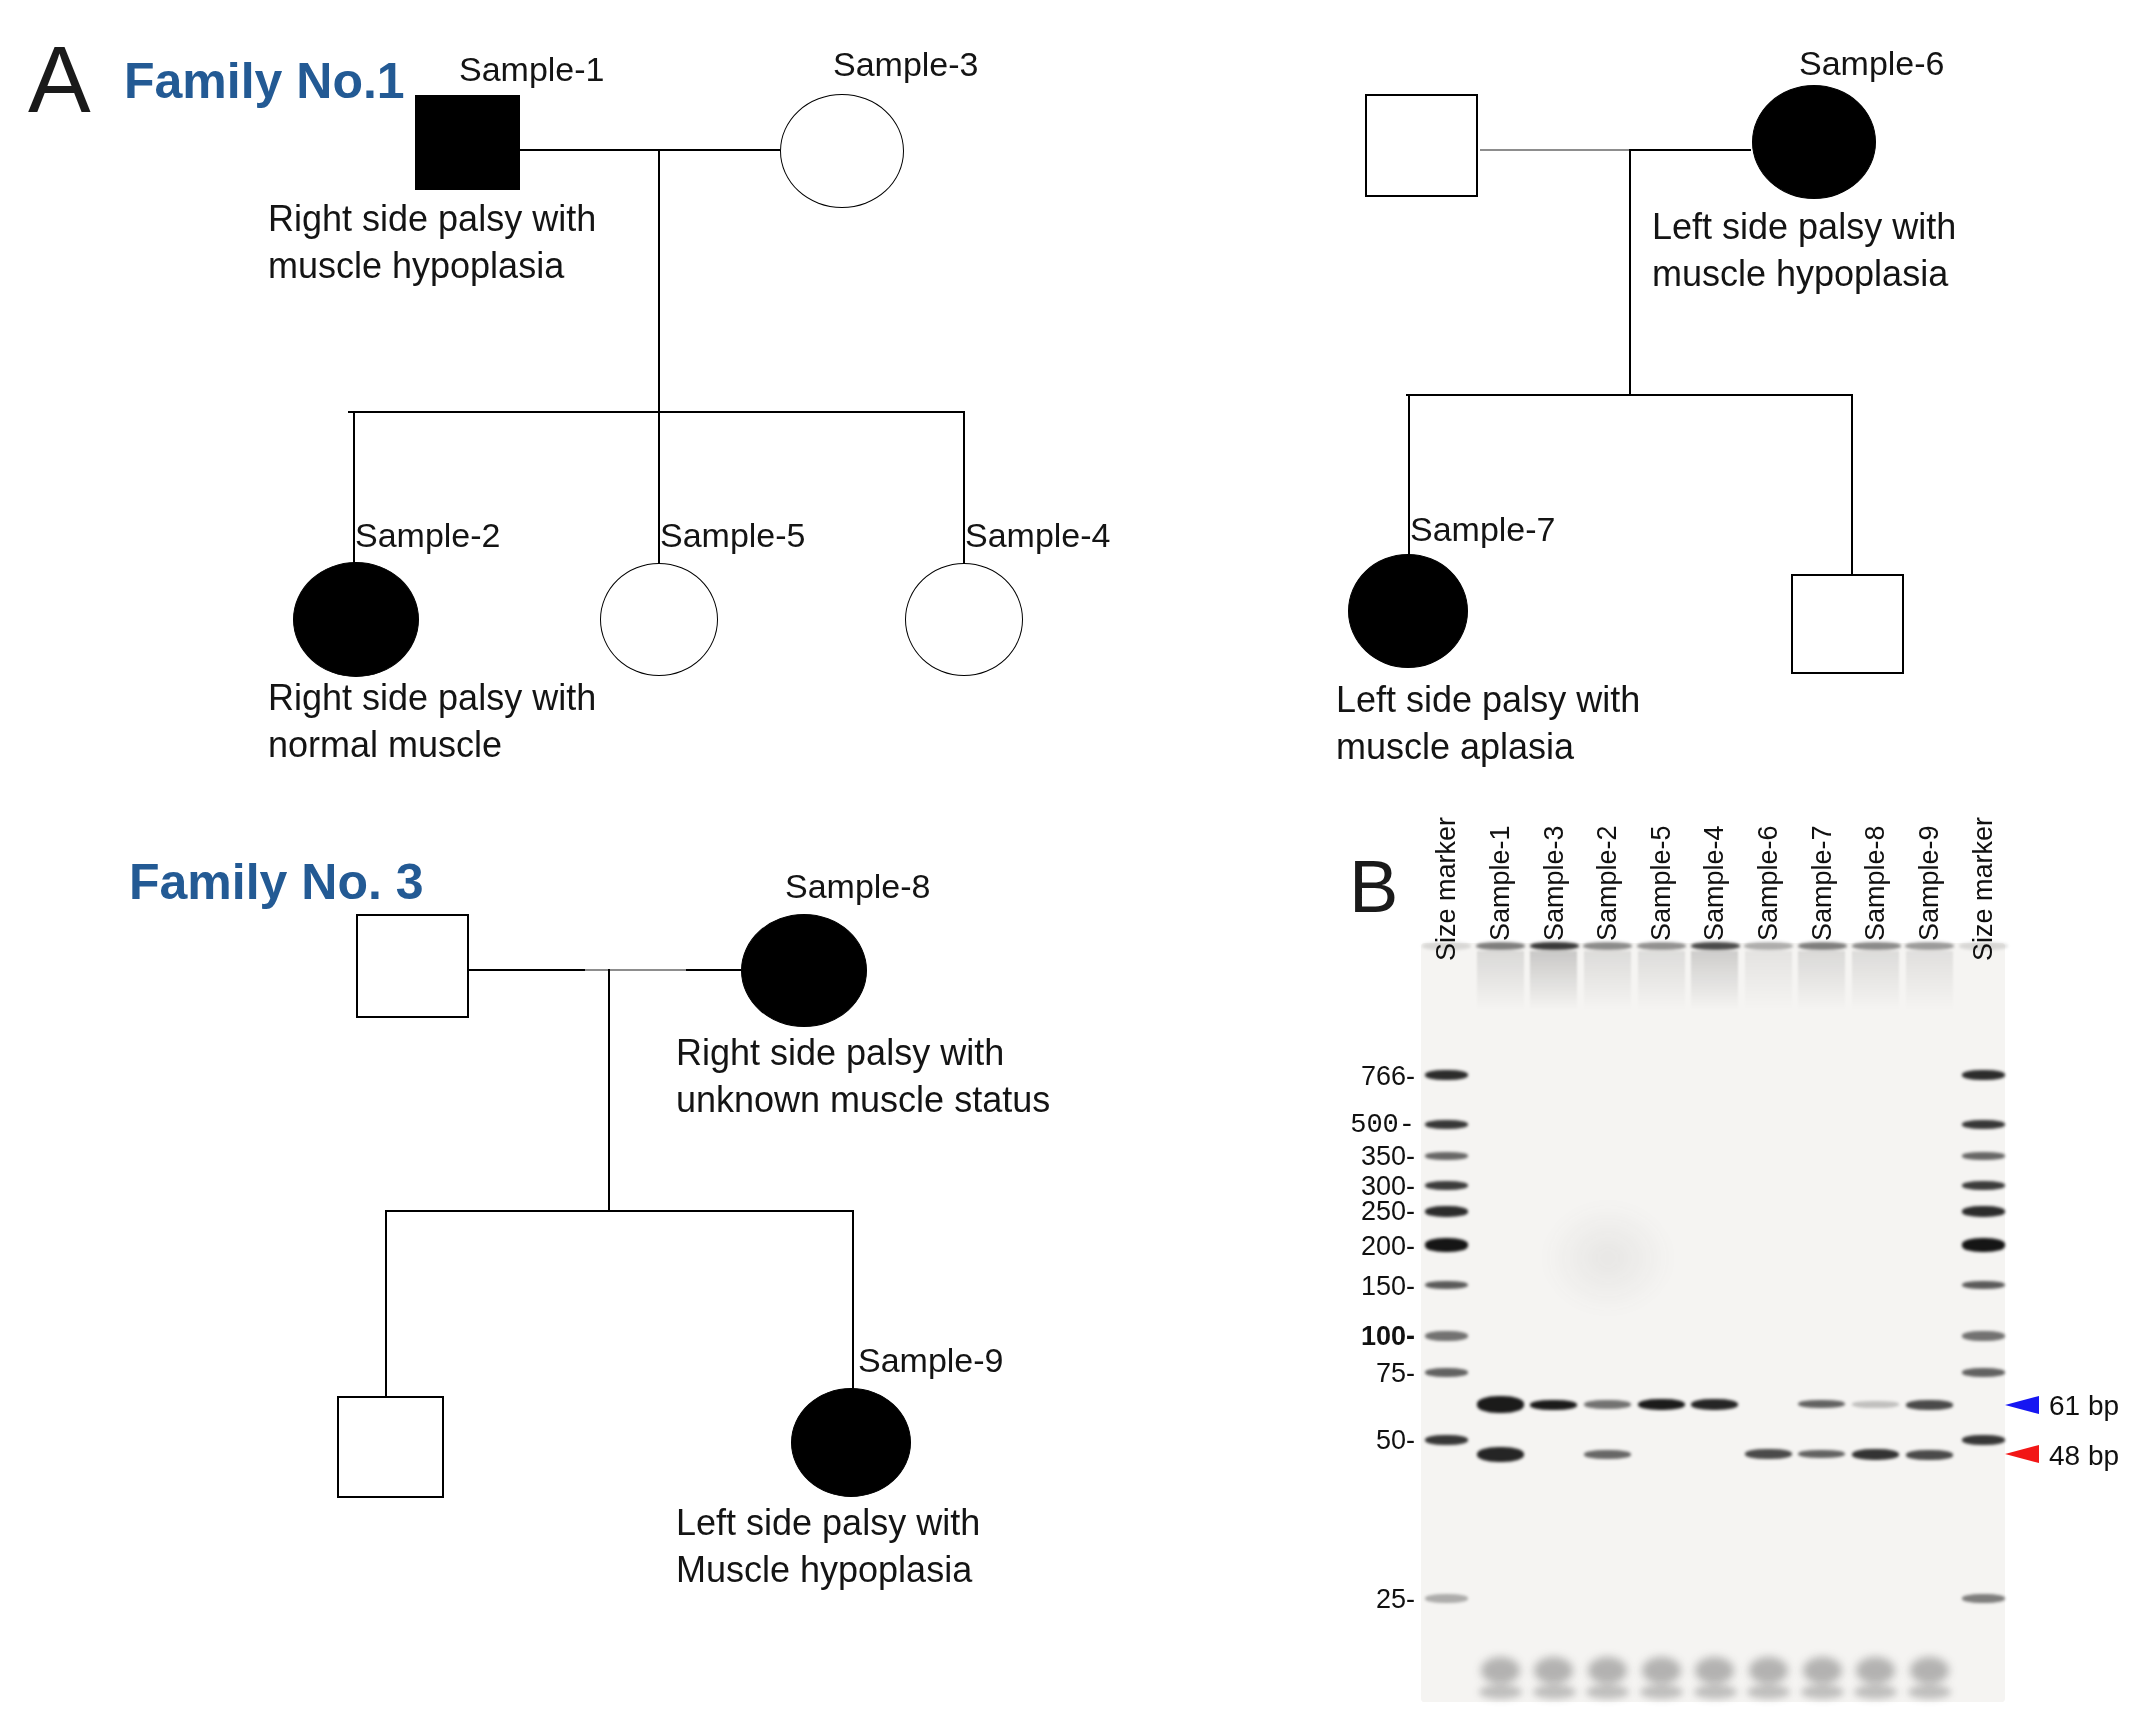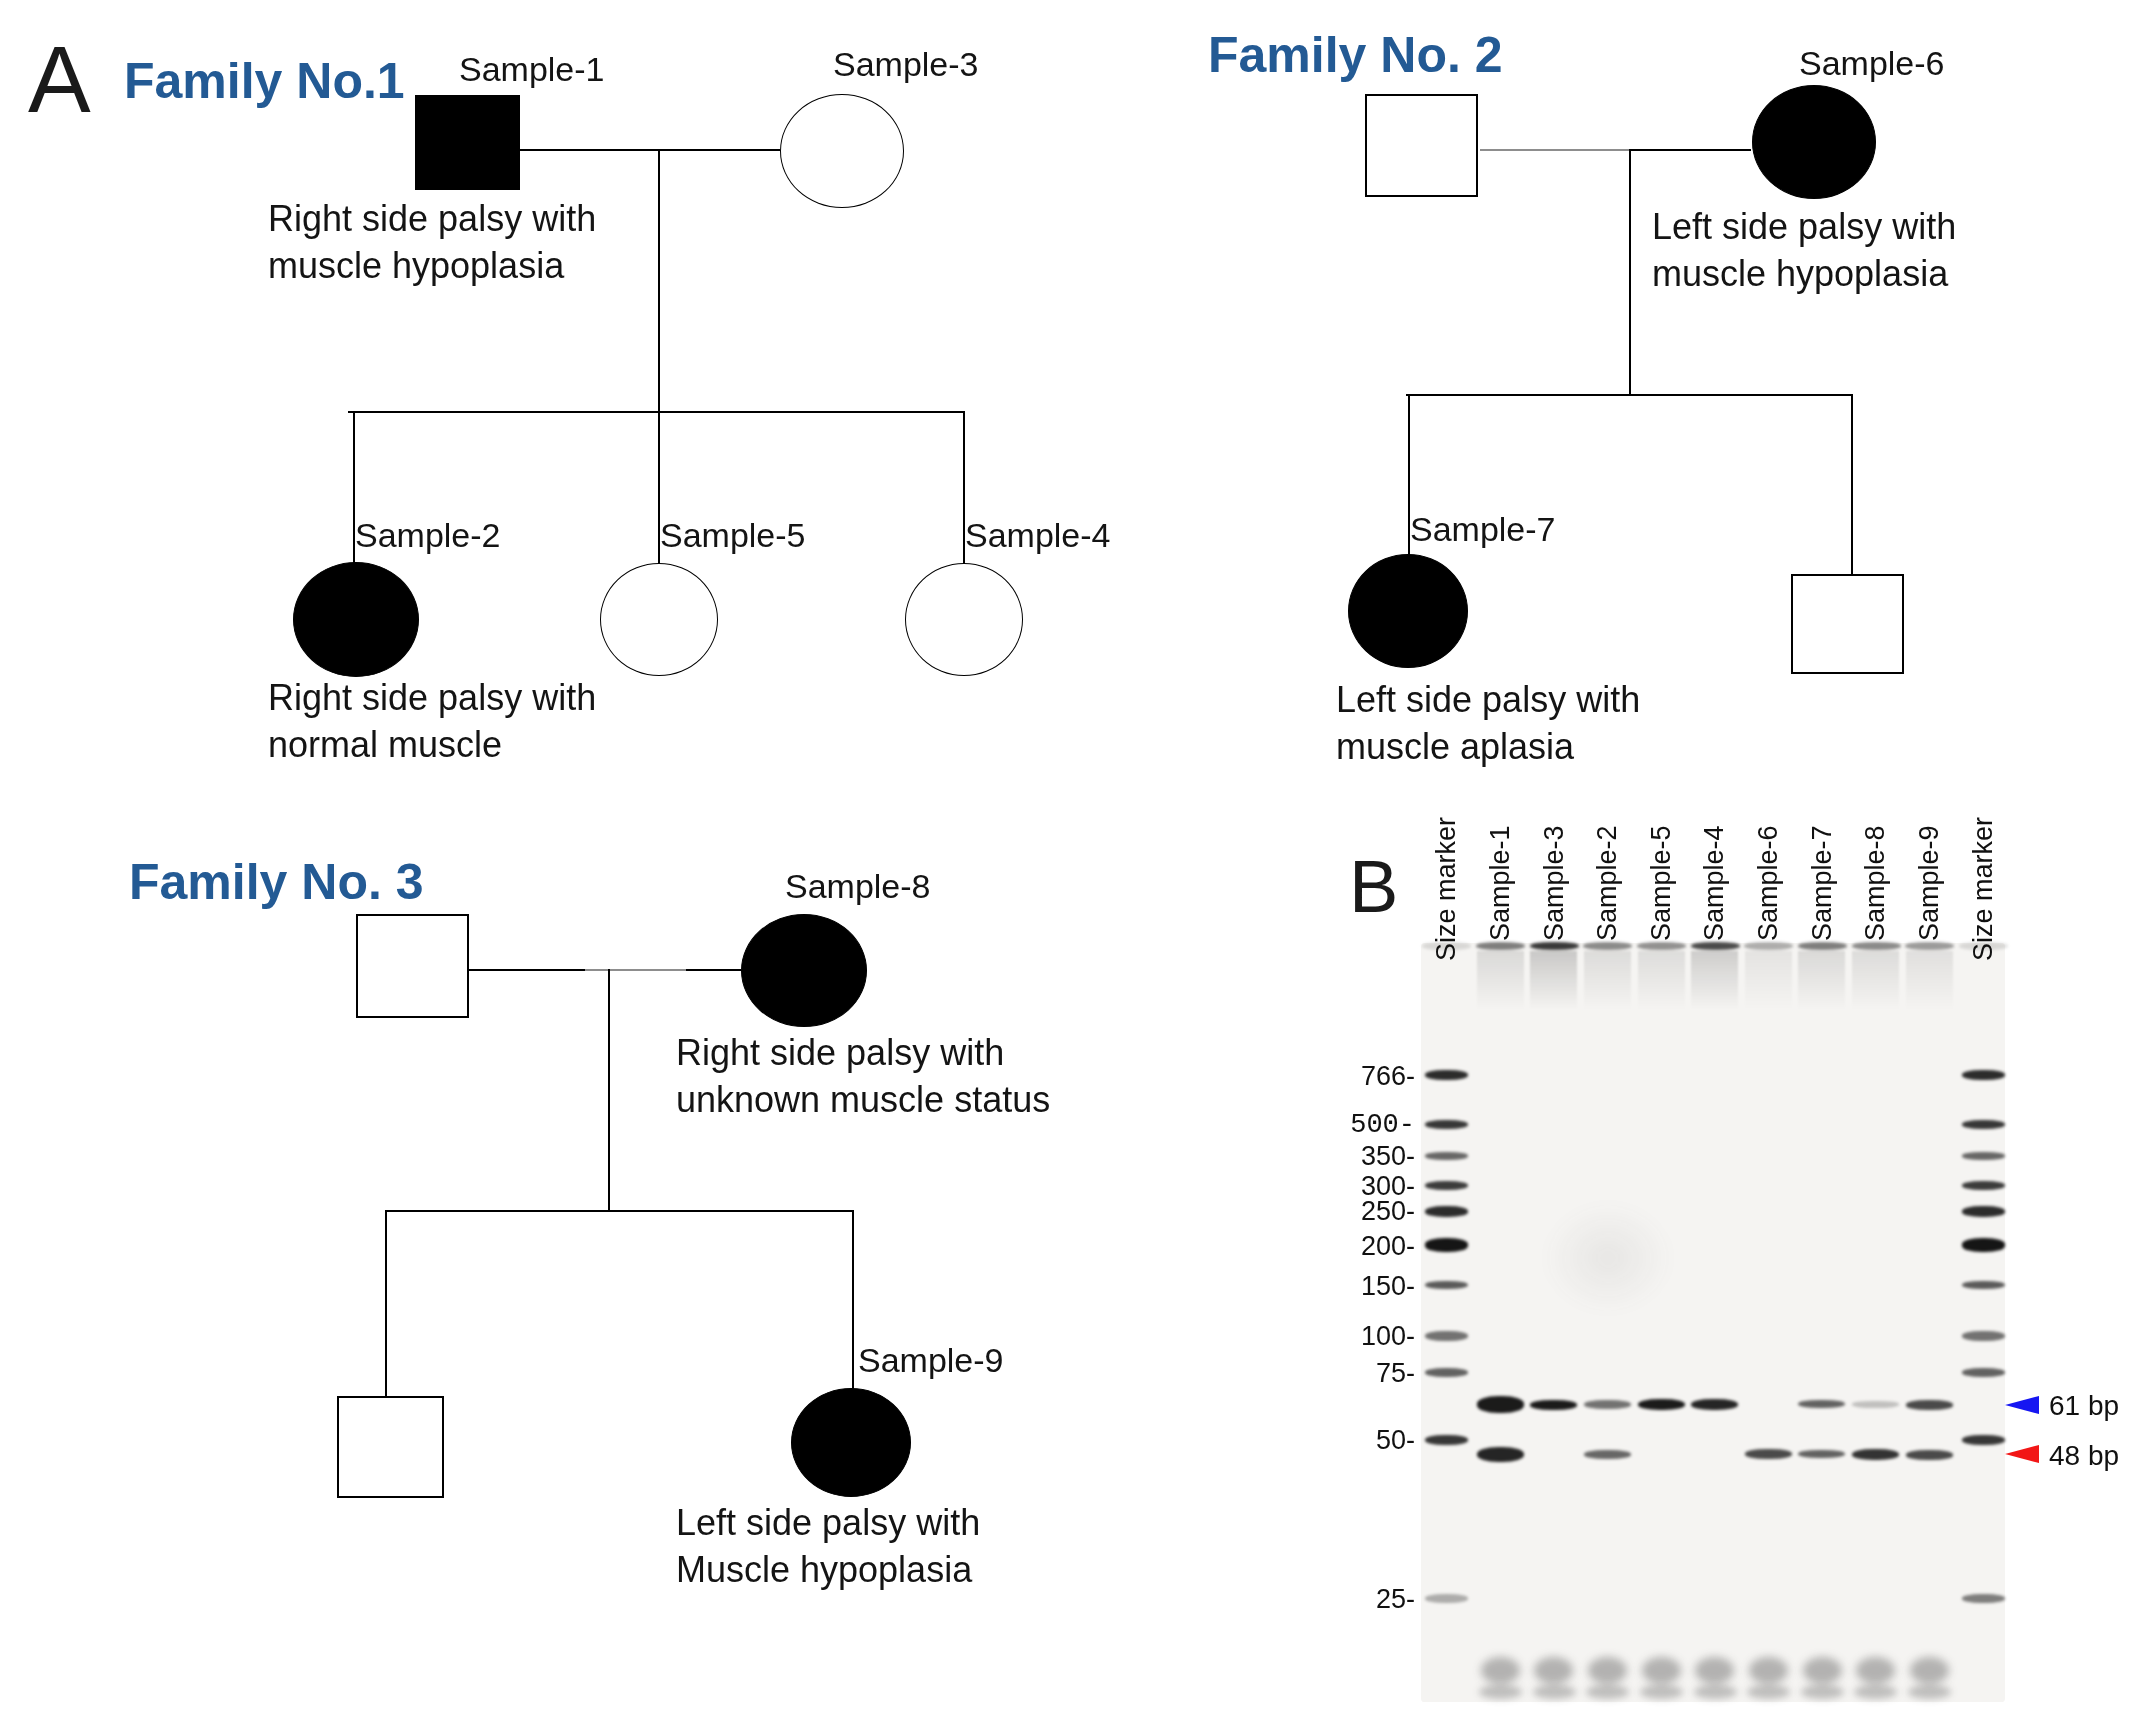--- a/index.html
+++ b/index.html
@@ -63,21 +63,20 @@
   <div class="ci" style="left:600px;top:563px;width:118px;height:113px;"></div>
 
   <div class="slabel" style="left:965px;top:518px;">Sample-4</div>
   <div class="ci" style="left:905px;top:563px;width:118px;height:113px;"></div>
 
   <div class="caption" style="left:268px;top:195px;">Right side palsy with
 muscle hypoplasia</div>
   <div class="caption" style="left:268px;top:674px;">Right side palsy with
 normal muscle</div>
 
-  <div class="ftitle" style="left:1208px;top:28px;">Family No. 2</div>
 
   <div class="sq" style="left:1365px;top:94px;width:113px;height:103px;"></div>
   <div class="slabel" style="left:1799px;top:46px;">Sample-6</div>
   <div class="ci filled" style="left:1752px;top:85px;width:124px;height:114px;"></div>
 
   <div class="hline gray" style="left:1480px;top:149px;width:150px;"></div>
   <div class="hline" style="left:1630px;top:149px;width:121px;"></div>
   <div class="vline" style="left:1629px;top:149px;height:247px;"></div>
   <div class="hline" style="left:1406px;top:394px;width:447px;"></div>
   <div class="vline" style="left:1408px;top:394px;height:161px;"></div>
@@ -206,21 +205,21 @@
       <div class="band" style="left: 1962px; top: 1368px; width: 43px; height: 9px; background: rgba(8, 8, 8, 0.62); filter: blur(1.5px);"></div>
       <div class="band" style="left: 1962px; top: 1435px; width: 43px; height: 10px; background: rgba(8, 8, 8, 0.8); filter: blur(1.5px);"></div>
       <div class="band" style="left: 1962px; top: 1594px; width: 43px; height: 9px; background: rgba(8, 8, 8, 0.5); filter: blur(1.5px);"></div>
       <div class="size-label" style="top: 1058px;">766-</div>
       <div class="size-label" style="top: 1107px; font-family: Liberation Mono, monospace;">500-</div>
       <div class="size-label" style="top: 1138px;">350-</div>
       <div class="size-label" style="top: 1168px;">300-</div>
       <div class="size-label" style="top: 1193px;">250-</div>
       <div class="size-label" style="top: 1228px; text-align: right;">200-</div>
       <div class="size-label" style="top: 1268px;">150-</div>
-      <div class="size-label" style="top: 1318px;">100-</div>
+      <div class="size-label" style="top: 1318px; font-weight: bold;">100-</div>
       <div class="size-label" style="top: 1355px;">75-</div>
       <div class="size-label" style="top: 1422px;">50-</div>
       <div class="size-label" style="top: 1581px;">25-</div>
     </div>
 
   <div class="arrowL" style="left: 2005px; top: 1396px; border-right-color: rgb(22, 22, 242);"></div>
   <div class="bp-label" style="left:2049px;top:1387px;">61 bp</div>
 
   <div class="arrowL" style="left: 2005px; top: 1445px; border-right-color: rgb(242, 22, 22);"></div>
   <div class="bp-label" style="left:2049px;top:1437px;">48 bp</div>

